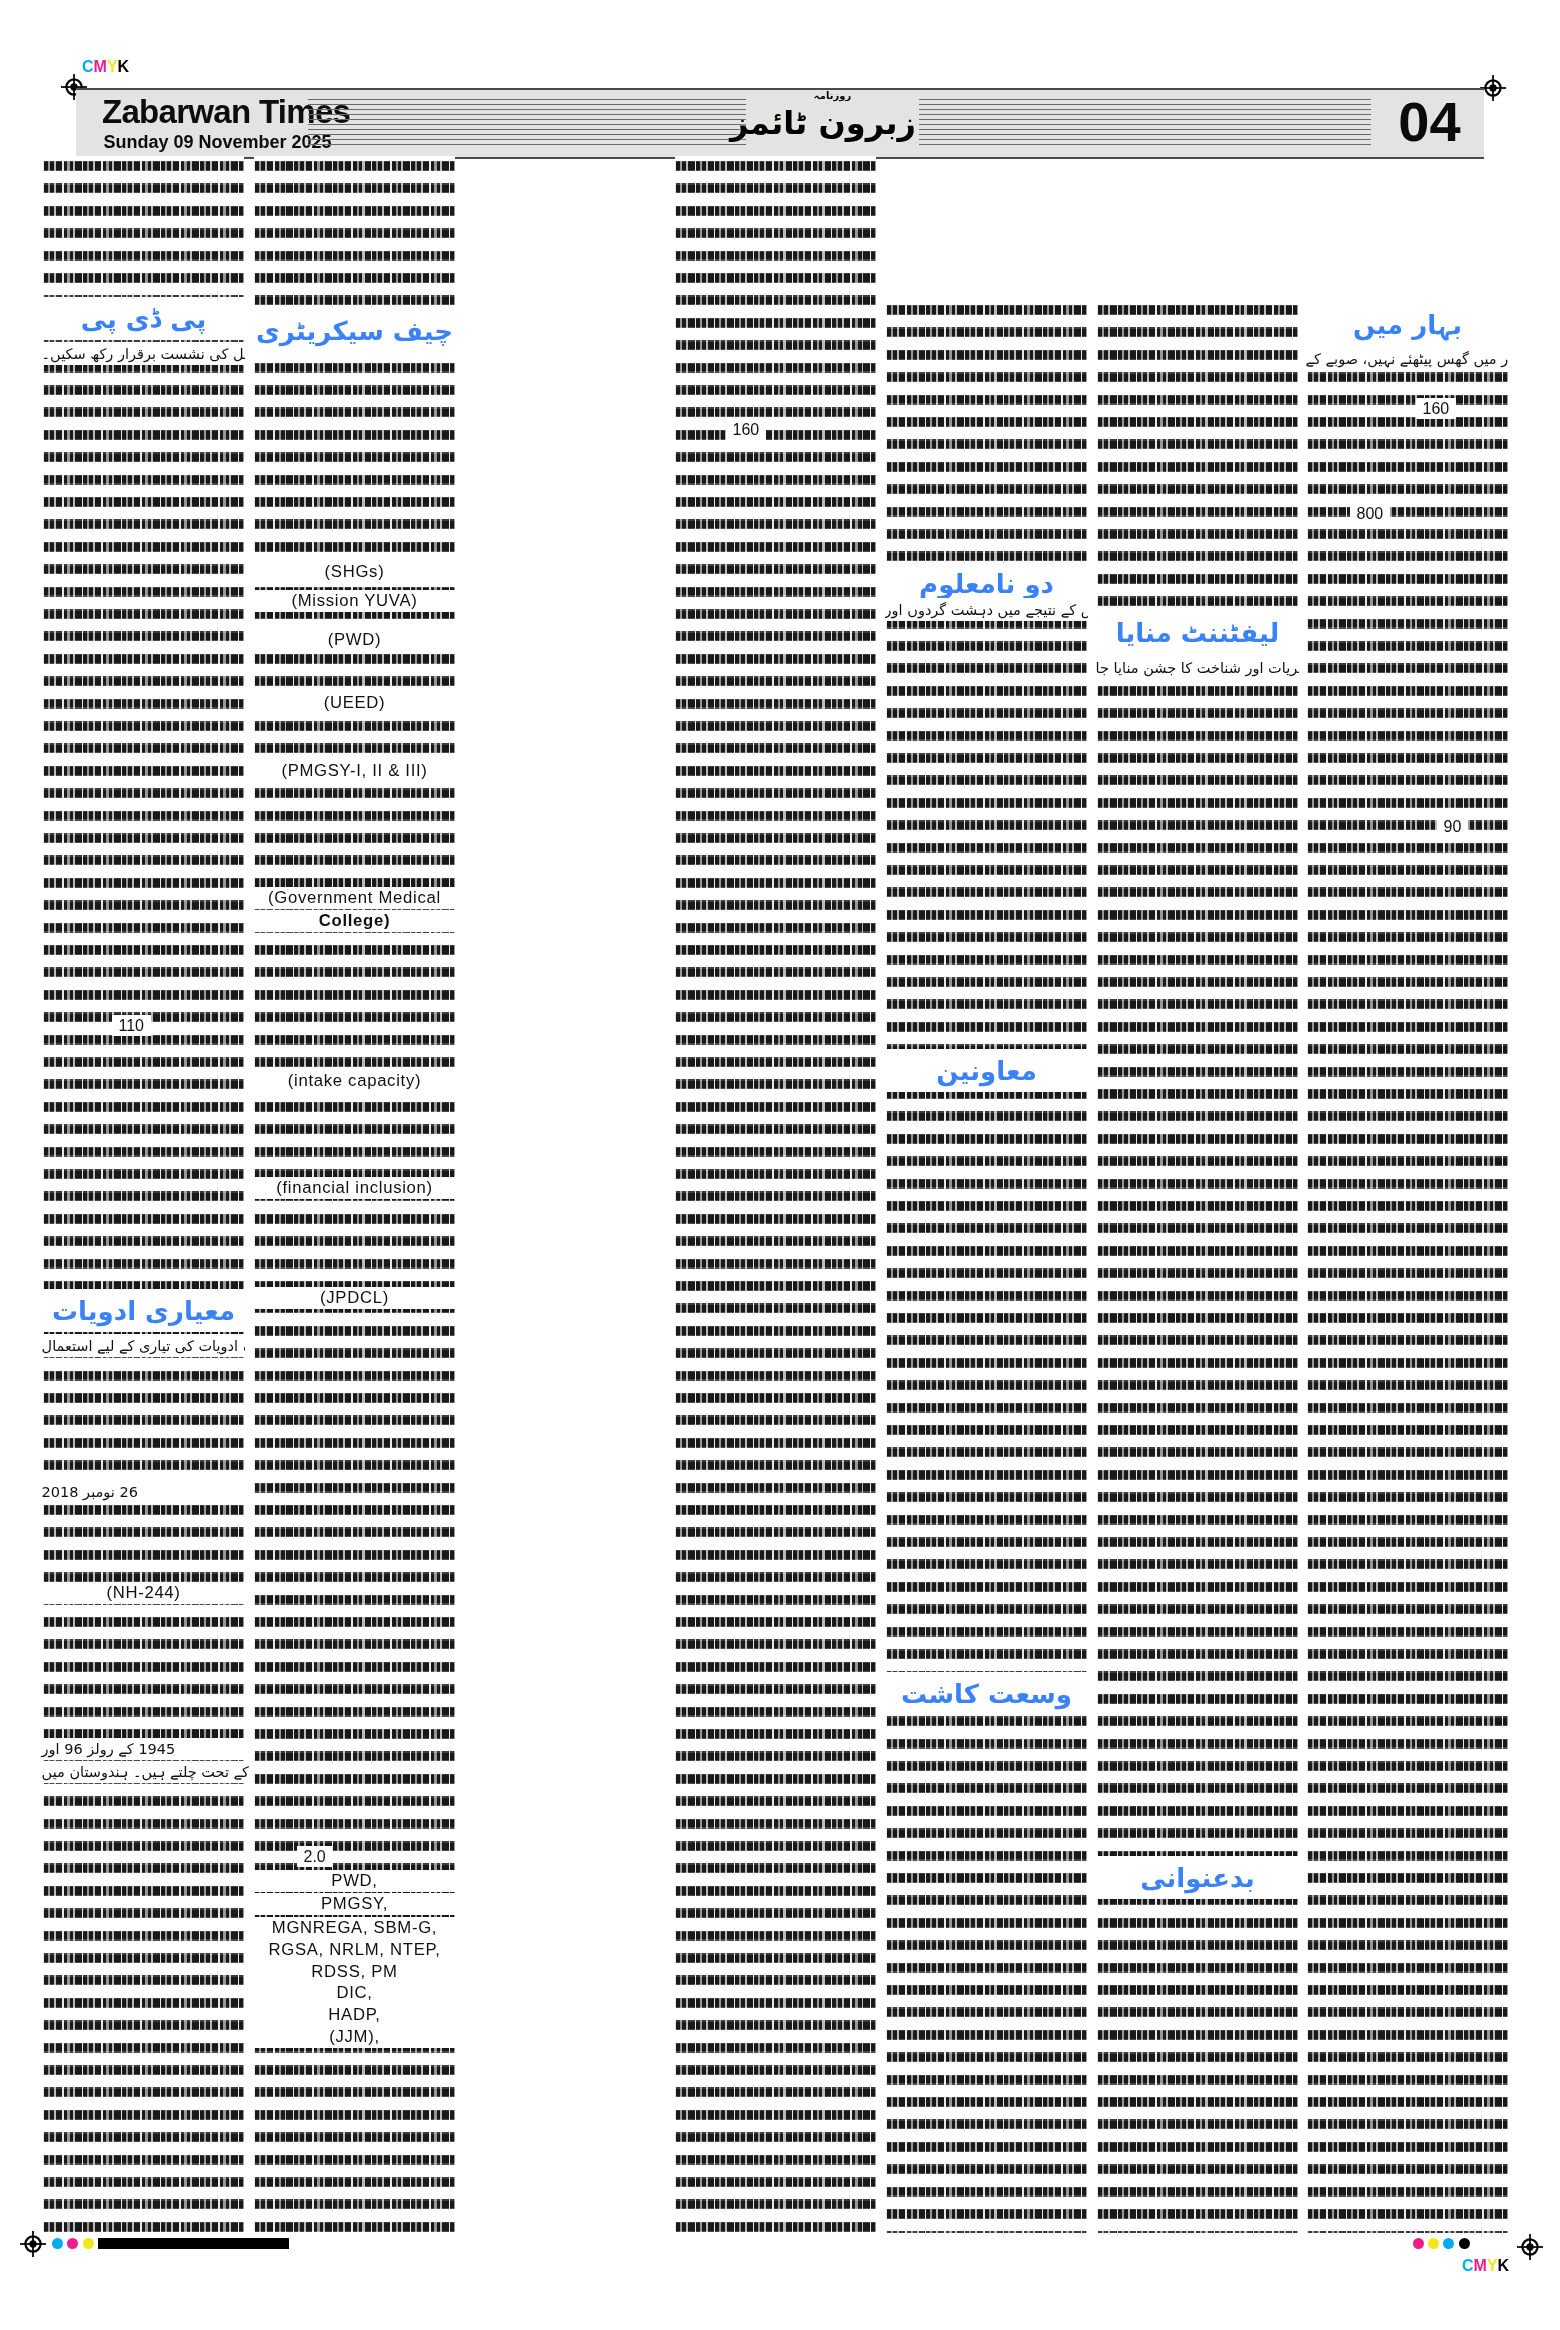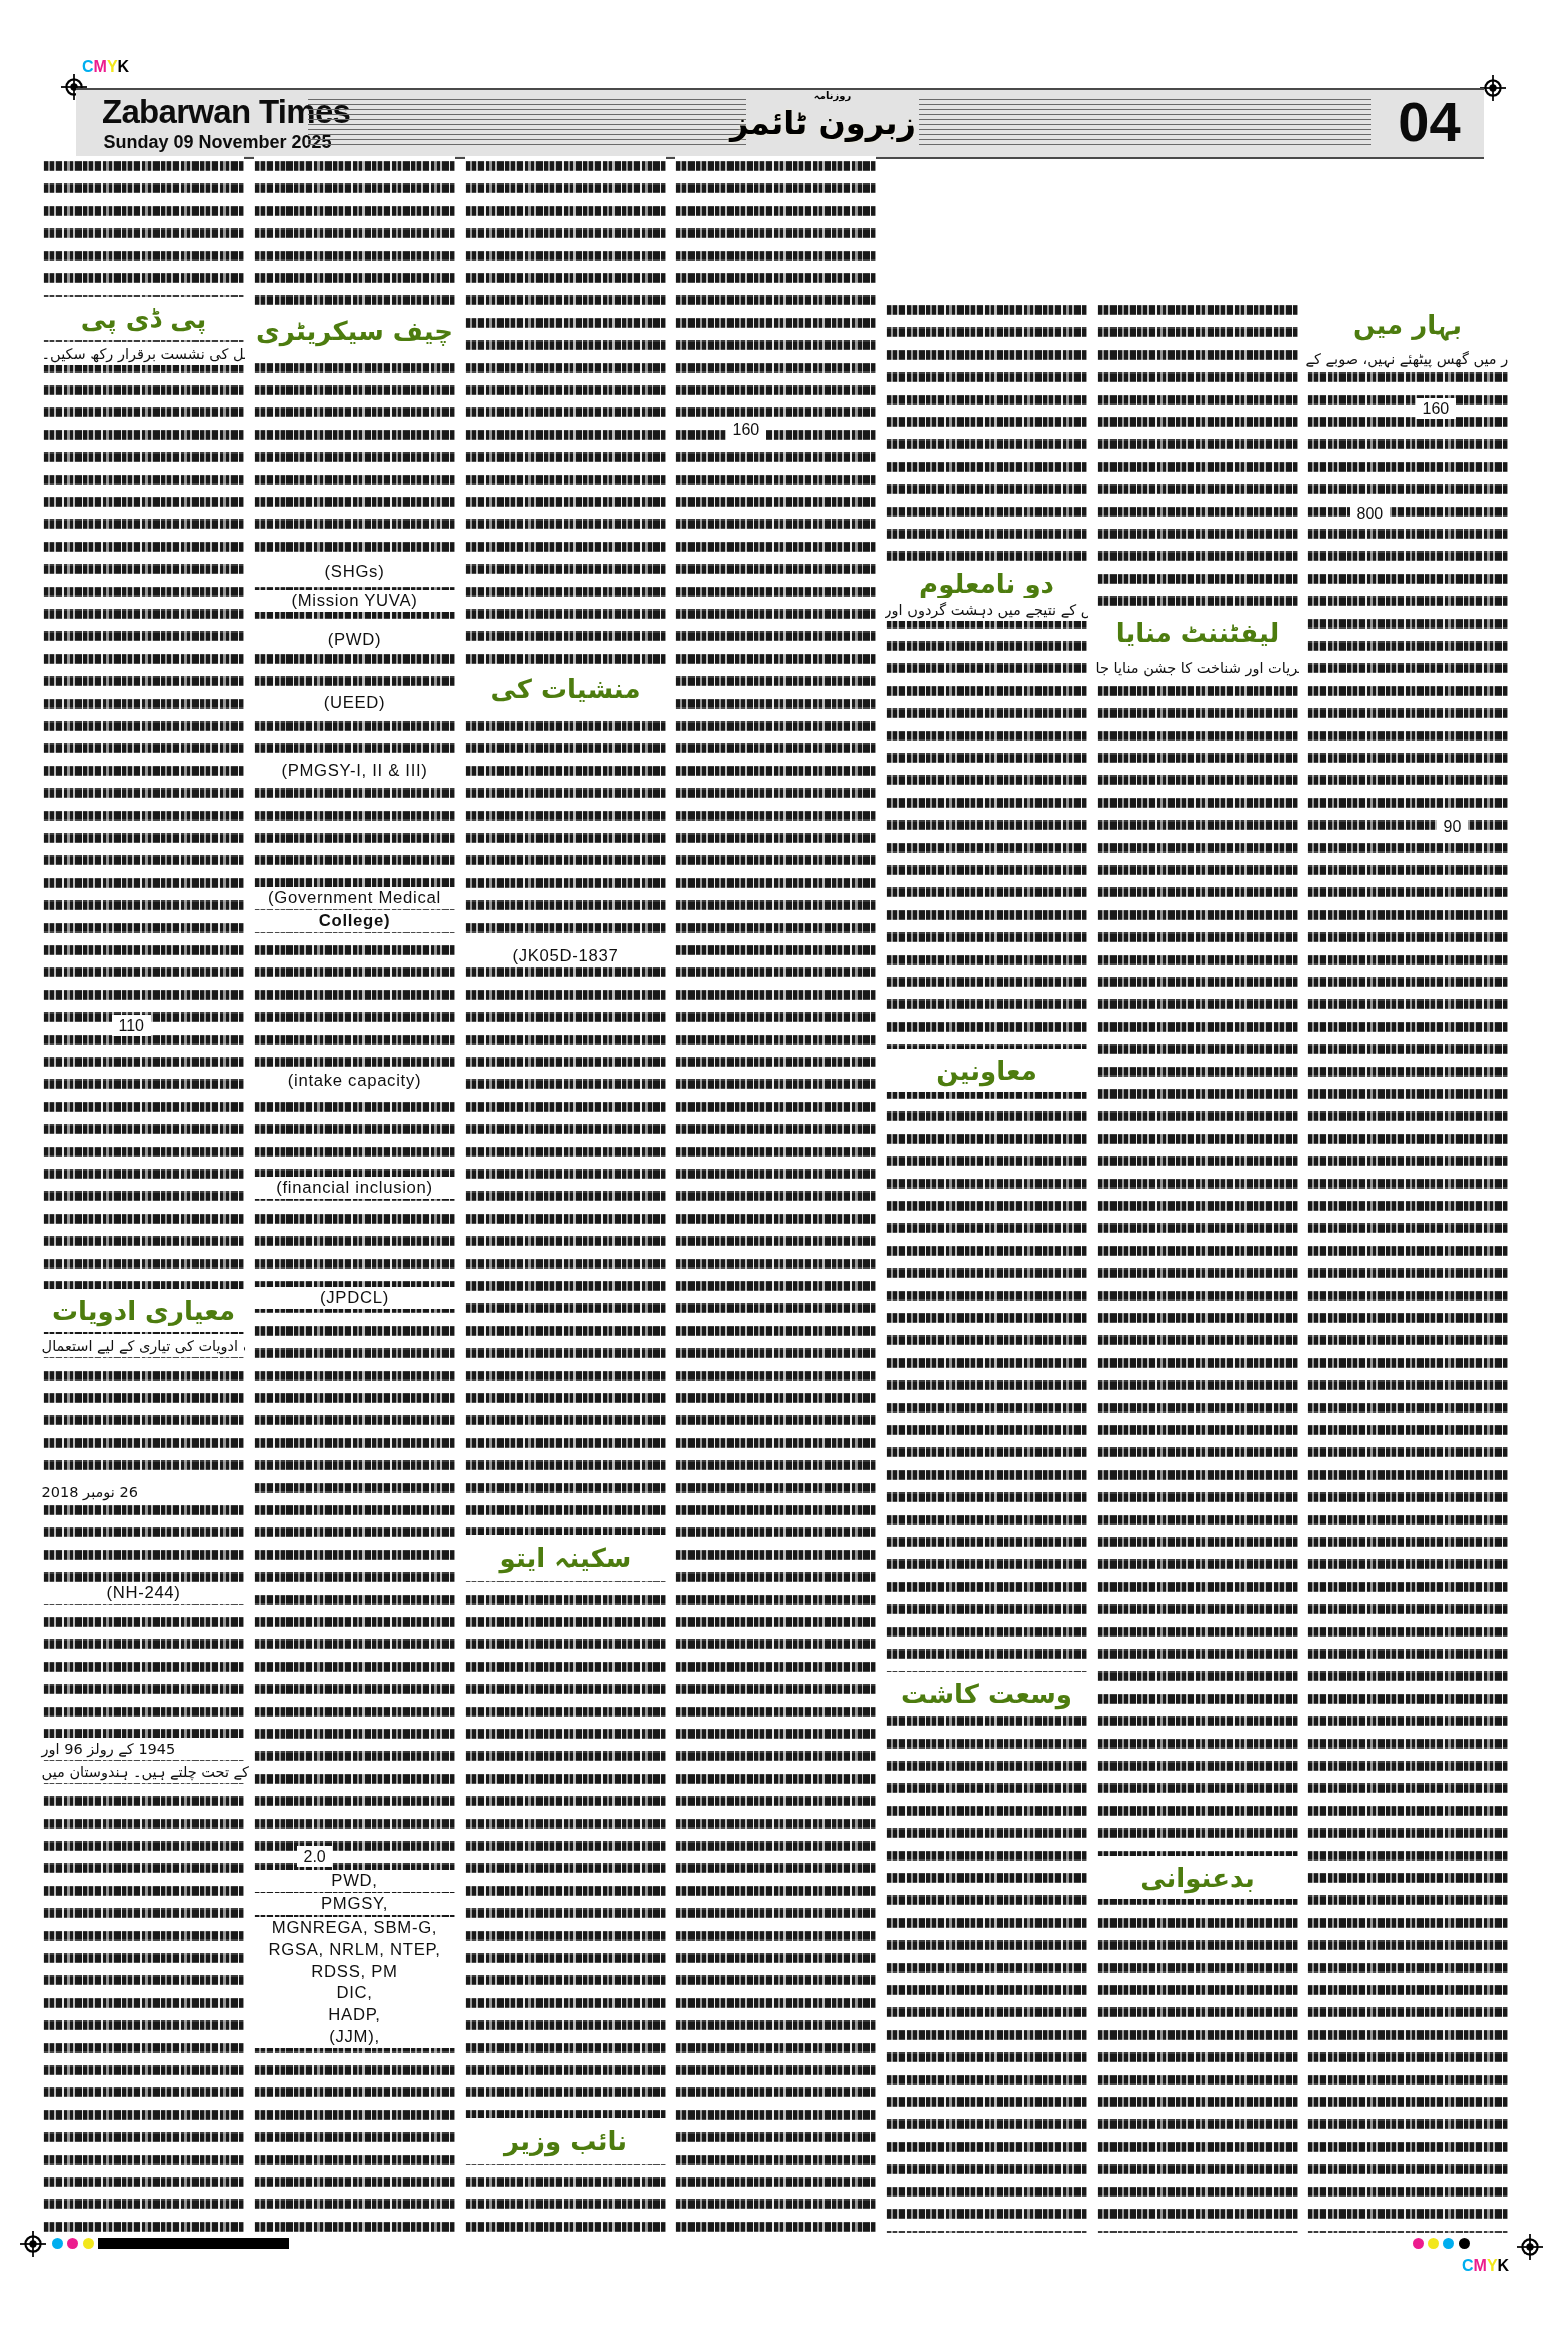--- a/index.html
+++ b/index.html
@@ -38,21 +38,21 @@
   
   .col{position:absolute;width:201px;}
   .sim{background-image:
     repeating-linear-gradient(90deg,rgba(255,255,255,.9) 0 1.4px,rgba(255,255,255,0) 1.4px 5px,
       rgba(255,255,255,.55) 5px 7.2px,rgba(255,255,255,0) 7.2px 11px,
       rgba(255,255,255,.7) 11px 13px,rgba(255,255,255,0) 13px 19.5px),
     repeating-linear-gradient(180deg,#fff 0 5px,#3c3c3c 5px 6.5px,#191919 6.5px 13.8px,
       #4a4a4a 13.8px 15px,#fff 15px 22.4px);}
 
   .hd{position:absolute;left:-4.3px;right:-4.3px;background:#fff;display:flex;align-items:center;
-      justify-content:center;font-weight:bold;direction:rtl;font-size:26px;color:#4d7c0f;}
+      justify-content:center;font-weight:bold;direction:rtl;font-size:26px;color:#3b82f6;}
   .lede{position:absolute;left:-1.4px;right:-1.4px;background:#fff;display:flex;align-items:center;
         justify-content:flex-end;direction:rtl;font-size:14.5px;color:#111;white-space:nowrap;overflow:hidden;}
   .tok{position:absolute;left:-1.4px;right:-1.4px;height:22.4px;background:#fff;display:flex;align-items:center;
        justify-content:center;font-family:"Liberation Sans",sans-serif;font-size:16.7px;
        letter-spacing:0.7px;color:#101010;white-space:nowrap;}
   .tok.urdu{font-family:"DejaVu Sans",sans-serif;direction:rtl;letter-spacing:0;font-size:14.5px;
             justify-content:flex-end;}
   .chip{position:absolute;height:21px;background:#fff;display:flex;align-items:center;justify-content:center;
         font-family:"Liberation Sans",sans-serif;font-size:16px;padding:0 6.5px;color:#101010;}
 </style>
@@ -122,26 +122,20 @@
     <div class="tok" style="top:1714px;">PWD,</div>
     <div class="tok" style="top:1737px;">PMGSY,</div>
     <div class="tok" style="top:1761px;">MGNREGA, SBM-G,</div>
     <div class="tok" style="top:1783px;">RGSA, NRLM, NTEP,</div>
     <div class="tok" style="top:1805px;">RDSS, PM</div>
     <div class="tok" style="top:1826px;">DIC,</div>
     <div class="tok" style="top:1848px;">HADP,</div>
     <div class="tok" style="top:1870px;">(JJM),</div>
   </div>
 
-  <div class="col sim" style="left:465px;top:156px;height:2078px;">
-    <div class="hd" style="top:510px;height:46px;">منشیات کی</div>
-    <div class="tok" style="top:789px;">(JK05D-1837</div>
-    <div class="hd" style="top:1379px;height:46px;">سکینہ ایتو</div>
-    <div class="hd" style="top:1962px;height:46px;">نائب وزیر</div>
-  </div>
 
   <div class="col sim" style="left:675px;top:156px;height:2078px;">
     <div class="chip" style="left:51px;top:263px;">160</div>
   </div>
 
   <div class="col sim" style="left:886px;top:300px;height:1933px;">
     <div class="hd" style="top:262px;height:43px;">دو نامعلوم</div>
     <div class="lede" style="top:298px;height:23px;">دیا، جس کے نتیجے میں دہشت گردوں اور</div>
     <div class="hd" style="top:749px;height:43px;">معاونین</div>
     <div class="hd" style="top:1372px;height:43px;">وسعت کاشت</div>

